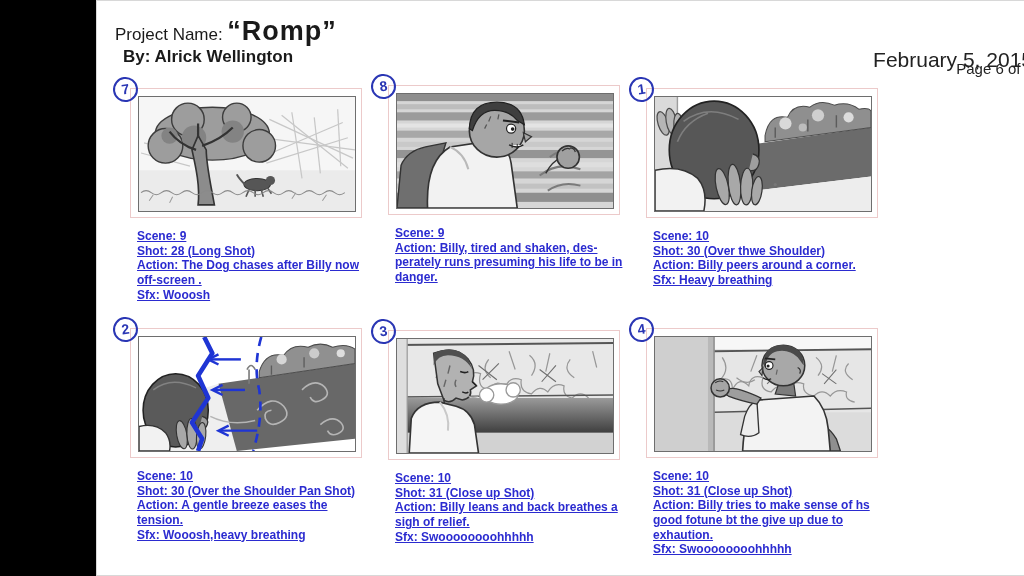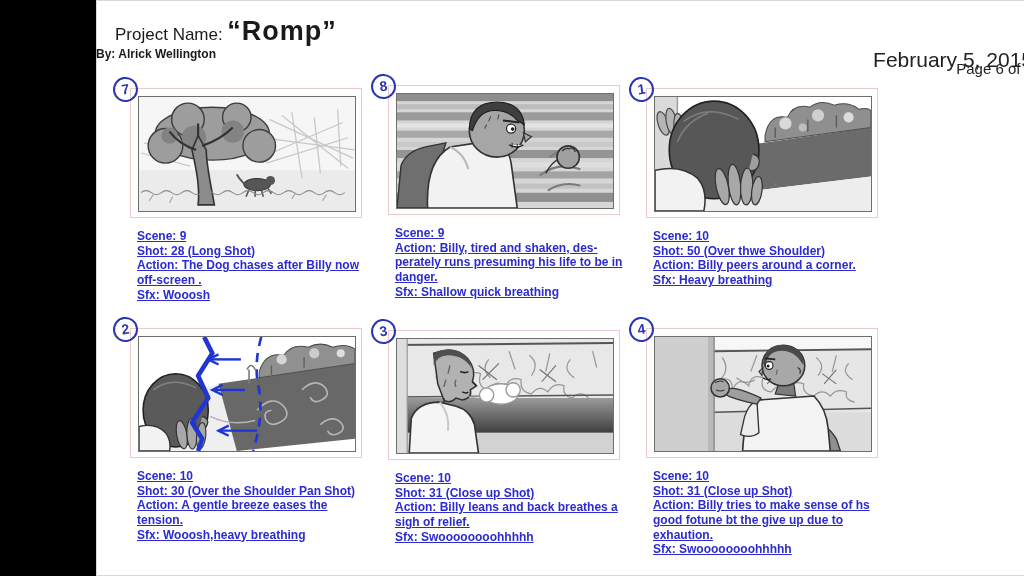--- a/index.html
+++ b/index.html
@@ -4,21 +4,21 @@
 <style>
   html,body{margin:0;padding:0;background:#000;}
   body{width:1024px;height:576px;position:relative;overflow:hidden;
        font-family:"Liberation Sans",sans-serif;}
   .page{position:absolute;left:96px;top:0;width:981px;height:576px;
         background:#ffffff;box-shadow:0 0 0 1px #d8d8d8 inset;}
   
   .project-line{position:absolute;left:19px;top:16px;color:#1a1a1a;white-space:nowrap;}
   .project-label{font-size:17px;}
   .project-title{font-size:27px;font-weight:bold;letter-spacing:1px;}
-  .byline{position:absolute;left:0;top:47px;font-size:12px;font-weight:600;color:#1a1a1a;}
+  .byline{position:absolute;left:27px;top:47px;font-size:17px;font-weight:600;color:#1a1a1a;}
   .page-num{position:absolute;right:44px;top:20px;font-size:15px;color:#222;margin-top:40px;}
   .date{position:absolute;right:44px;top:48px;font-size:21px;color:#222;}
   
   .panel{position:absolute;width:232px;}
   .frame{position:relative;border:1px solid #eccaca;background:#fff;padding:7px;width:216px;height:114px;}
   .art{width:216px;height:114px;border:1px solid #6e6e6e;display:block;background:#fafafa;}
   .badge{position:absolute;left:-18px;top:-12px;width:21px;height:21px;border:2px solid #2a36b4;
          border-radius:50%;color:#2a36b4;font-size:14px;font-weight:bold;line-height:21px;
          text-align:center;background:transparent;transform:rotate(-8deg);}
   .caption{margin:11px 0 0 7px;width:228px;font-size:12px;font-weight:bold;
@@ -131,21 +131,20 @@
         <g>
           <path d="M146,78 Q152,66 162,62" fill="none" stroke="#333" stroke-width="1.4"></path>
           <circle cx="168" cy="62" r="11" fill="#a0a0a0" stroke="#333" stroke-width="1.6"></circle>
           <path d="M162,56 q4,-4 8,-2 M170,53 q4,0 5,4" fill="none" stroke="#333" stroke-width="1.2"></path>
         </g>
       </svg>
     </div>
     <div class="caption">
       <div>Scene: 9</div>
       <div>Action: Billy, tired and shaken, des- perately runs presuming his life to be in danger.</div>
-      <div>Sfx: Shallow quick breathing</div>
     </div>
   </div>
 
   <div class="panel p2">
     <div class="frame">
       <span class="badge">1</span>
       <svg class="art" viewBox="0 0 212 112" preserveAspectRatio="none">
         <rect x="0" y="0" width="212" height="112" fill="#ffffff"></rect>
         <polygon points="100,46 212,30 212,78 48,98" fill="#6b6b6b"></polygon>
         <polygon points="48,98 212,78 212,112 20,112" fill="#ededed"></polygon>
@@ -174,21 +173,21 @@
           <ellipse cx="66" cy="88" rx="6" ry="18" transform="rotate(-12 66 88)"></ellipse>
           <ellipse cx="78" cy="86" rx="6" ry="20" transform="rotate(-6 78 86)"></ellipse>
           <ellipse cx="90" cy="88" rx="6" ry="18" transform="rotate(2 90 88)"></ellipse>
           <ellipse cx="100" cy="92" rx="5" ry="14" transform="rotate(8 100 92)"></ellipse>
         </g>
         <circle cx="118" cy="86" r="1.6" fill="#777"></circle>
       </svg>
     </div>
     <div class="caption">
       <div>Scene: 10</div>
-      <div>Shot: 50 (Over thwe Shoulder)</div>
+      <div>Shot: 30 (Over thwe Shoulder)</div>
       <div>Action: Billy peers around a corner.</div>
       <div>Sfx: Heavy breathing</div>
     </div>
   </div>
 
   <div class="panel p3">
     <div class="frame">
       <span class="badge">2</span>
       <svg class="art" viewBox="0 0 212 112" preserveAspectRatio="none">
         <rect x="0" y="0" width="212" height="112" fill="#ffffff"></rect>

